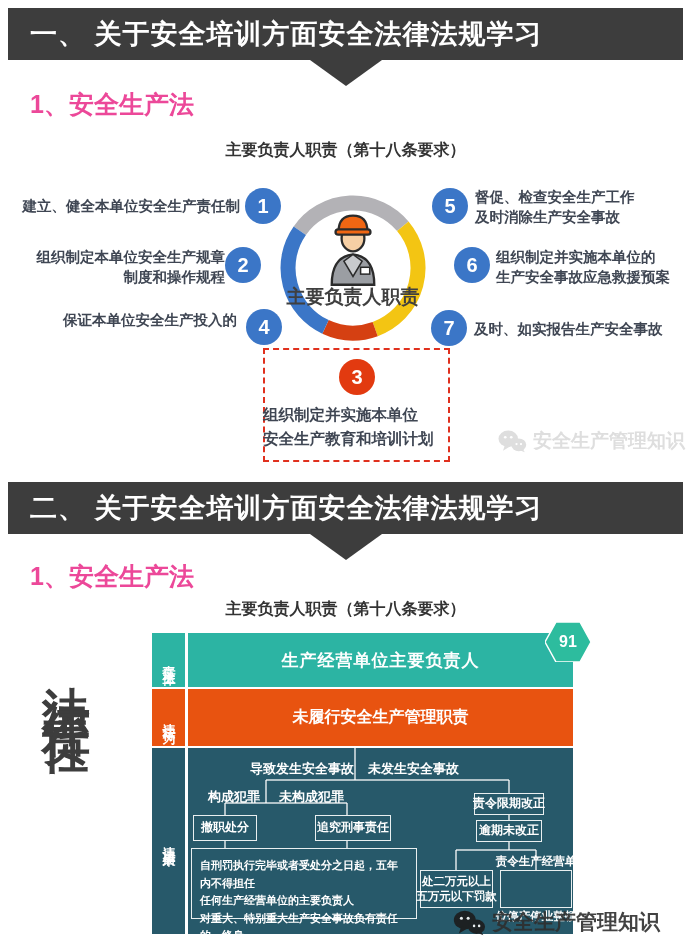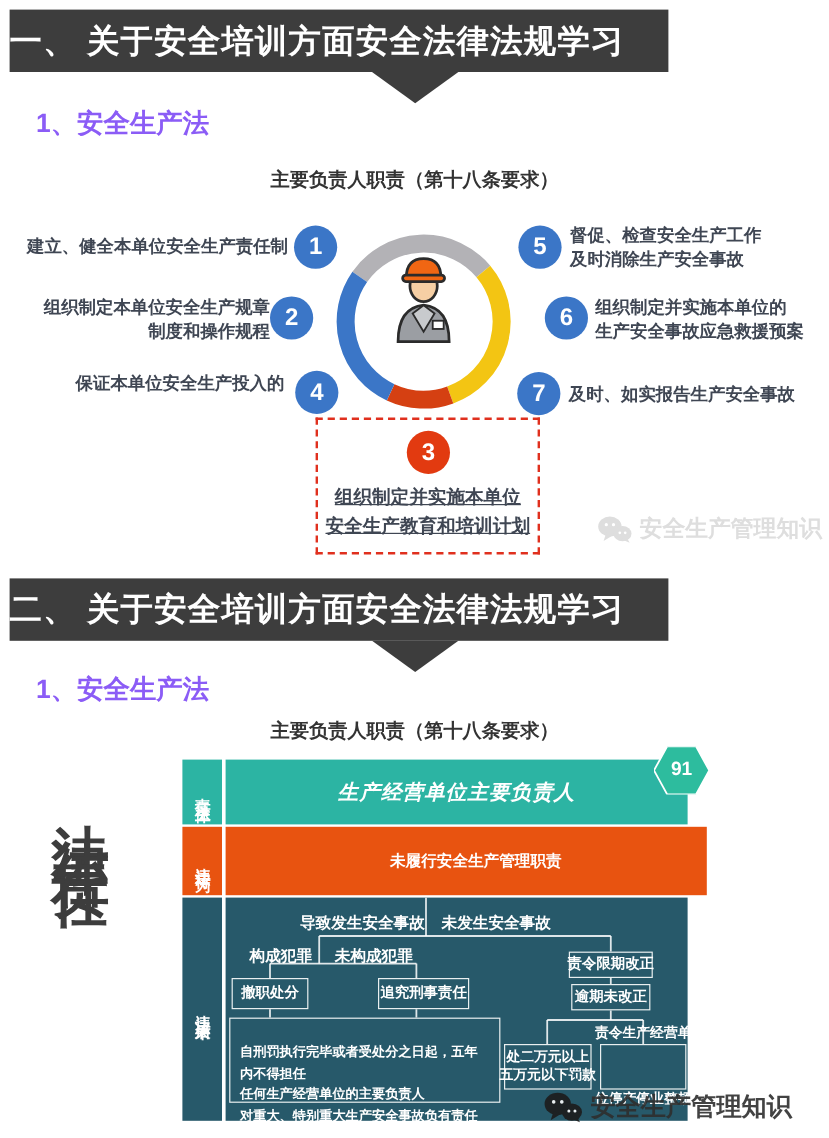--- a/index.html
+++ b/index.html
@@ -1,68 +1,68 @@
 <!DOCTYPE html>
 <html><head>
 <meta charset="utf-8">
 <style>
   html,body{margin:0;padding:0;background:#fff;}
   body{font-family:"Liberation Sans","DejaVu Sans",sans-serif;}
   .page{position:relative;width:691px;height:948px;background:#fff;overflow:hidden;}
   .abs{position:absolute;}
 
   
-  .hdr-bar{position:absolute;left:8px;width:549px;height:52px;background:#3d3d3d;color:#fff;
-           font-size:27px;font-weight:800;line-height:52px;box-sizing:border-box;
+  .hdr-bar{position:absolute;left:8px;width:675px;height:52px;background:#3d3d3d;color:#fff;
+           font-size:27px;font-weight:800;line-height:52px;padding-left:22px;box-sizing:border-box;
            letter-spacing:1px;white-space:nowrap;}
   .hdr-tri{position:absolute;width:0;height:0;border-left:36px solid transparent;
            border-right:36px solid transparent;border-top:26px solid #3d3d3d;}
-  .subtitle{position:absolute;left:30px;color:#8b5cf6;font-size:22px;font-weight:800;white-space:nowrap;}
+  .subtitle{position:absolute;left:30px;color:#ec4899;font-size:25px;font-weight:800;white-space:nowrap;}
   .diagram-title{position:absolute;left:0;width:691px;text-align:center;color:#333;
                  font-size:16px;font-weight:800;white-space:nowrap;}
 
   
   .num-circle{position:absolute;width:36px;height:36px;border-radius:50%;background:#3b76c7;
               color:#fff;font-size:20px;font-weight:800;text-align:center;line-height:36px;}
   .item-text{position:absolute;color:#3f4653;font-size:14.5px;font-weight:700;line-height:1.35;white-space:nowrap;}
   .item-left{text-align:right;}
   .item-right{text-align:left;}
   .center-label{position:absolute;text-align:center;color:#3f3f3f;font-size:19px;font-weight:800;white-space:nowrap;}
   .dashed-box{position:absolute;border:2px dashed #e0301e;box-sizing:border-box;}
   .red-circle{background:#e23a10;}
-  .hl-text{position:absolute;text-align:center;color:#3f4653;font-size:15.5px;font-weight:800;line-height:1.55;text-decoration:underline;}
+  .hl-text{position:absolute;color:#3f4653;font-size:15.5px;font-weight:800;line-height:1.55;}
 
   
   .wm{position:absolute;display:flex;align-items:center;gap:6px;white-space:nowrap;}
   .wm-light{color:#dedede;font-size:19px;font-weight:600;}
   .wm-dark{color:#2e2e2e;font-size:21px;font-weight:700;opacity:.9;}
 
   
   .v-big{position:absolute;writing-mode:vertical-rl;text-orientation:upright;color:#3d3d3d;
          font-size:48px;font-weight:800;letter-spacing:14px;}
   .tbl-label{position:absolute;left:152px;width:33px;color:#fff;display:flex;align-items:center;justify-content:center;
              writing-mode:vertical-rl;text-orientation:upright;font-size:13px;font-weight:700;letter-spacing:3px;}
   .tbl-row{position:absolute;left:188px;width:385px;color:#fff;display:flex;align-items:center;justify-content:center;}
   .bg-teal{background:#2cb4a3;}
   .bg-orange{background:#e85310;}
   .bg-dark{background:#27596a;}
   .row1-text{font-size:17px;font-weight:800;letter-spacing:1px;}
-  .row2-text{font-size:13px;font-weight:800;padding-left:16px;}
+  .row2-text{font-size:16px;font-weight:800;}
   .hexagon{position:absolute;width:46px;height:40px;}
   .hex-num{position:absolute;width:46px;height:40px;color:#fff;font-size:16px;font-weight:700;
            text-align:center;line-height:40px;}
 
   
   .fc{position:absolute;left:188px;top:748px;width:385px;height:186px;}
   .fc-label{position:absolute;color:#fff;font-size:13px;font-weight:700;white-space:nowrap;}
   .fc-box{position:absolute;border:1px solid rgba(255,255,255,.9);color:#fff;font-size:12px;font-weight:700;
           display:flex;align-items:center;justify-content:center;text-align:center;box-sizing:border-box;
           line-height:1.3;white-space:nowrap;}
   .fc-big{font-size:11px;font-weight:600;line-height:1.6;text-align:left;display:block;
-          padding:20px 8px;white-space:normal;}
+          padding:8px 8px;white-space:normal;}
 </style>
 </head>
 <body>
 
 <div class="page">
 
   <div class="hdr-bar" style="top:8px;">
     <span>一、 关于安全培训方面安全法律法规学习</span>
   </div>
   <div class="hdr-tri" style="left:310px;top:60px;"></div>
@@ -78,20 +78,21 @@
   </svg>
 
   <svg class="abs" style="left:315px;top:206px;" width="76" height="80" viewBox="0 0 100 104">
     <path d="M22 103 Q22 66 50 63 Q78 66 78 103 Z" fill="#9b9ea3" stroke="#2b2b2b" stroke-width="3"></path>
     <path d="M50 63 L38 72 L50 92 L62 72 Z" fill="#c8cacd" stroke="#2b2b2b" stroke-width="2"></path>
     <ellipse cx="50" cy="42" rx="15" ry="17" fill="#f6cfa4" stroke="#2b2b2b" stroke-width="3"></ellipse>
     <path d="M31 33 Q31 12 50 12 Q69 12 69 33 Z" fill="#f06613" stroke="#2b2b2b" stroke-width="3"></path>
     <rect x="27" y="30" width="46" height="7" rx="3.5" fill="#f06613" stroke="#2b2b2b" stroke-width="3"></rect>
     <rect x="60" y="80" width="12" height="9" fill="#fff" stroke="#2b2b2b" stroke-width="2"></rect>
   </svg>
+  <div class="center-label" style="left:253px;top:284px;width:200px;">主要负责人职责</div>
 
   <div class="num-circle" style="left:245px;top:188px;">1</div>
   <div class="num-circle" style="left:225px;top:247px;">2</div>
   <div class="num-circle" style="left:246px;top:309px;">4</div>
   <div class="num-circle" style="left:432px;top:188px;">5</div>
   <div class="num-circle" style="left:454px;top:247px;">6</div>
   <div class="num-circle" style="left:431px;top:310px;">7</div>
 
   <div class="item-text item-left" style="left:15px;top:197px;width:225px;">
     <div>建立、健全本单位安全生产责任制</div>
@@ -144,21 +145,21 @@
 
   <div class="subtitle" style="top:560px;">1、安全生产法</div>
   <div class="diagram-title" style="top:599px;">主要负责人职责（第十八条要求）</div>
 
   <div class="v-big" style="left:34px;top:648px;">法律责任</div>
 
   <div class="tbl-label bg-teal" style="top:633px;height:54px;">责任主体</div>
   <div class="tbl-label bg-orange" style="top:689px;height:57px;">违法行为</div>
   <div class="tbl-label bg-dark" style="top:748px;height:186px;">违法后果</div>
 
-  <div class="tbl-row bg-teal row1-text" style="top:633px;height:54px;font-style:italic;">
+  <div class="tbl-row bg-teal row1-text" style="top:633px;height:54px;">
     <span>生产经营单位主要负责人</span>
   </div>
   <div class="tbl-row bg-orange row2-text" style="top:689px;height:57px;">
     <span>未履行安全生产管理职责</span>
   </div>
   <div class="tbl-row bg-dark" style="top:748px;height:186px;"></div>
 
   <svg class="hexagon" style="left:545px;top:622px;" viewBox="0 0 46 40">
     <polygon points="0,20 11,0 35,0 46,20 35,40 11,40" fill="#2dbc9e" stroke="#ffffff" stroke-width="1.5"></polygon>
   </svg>

